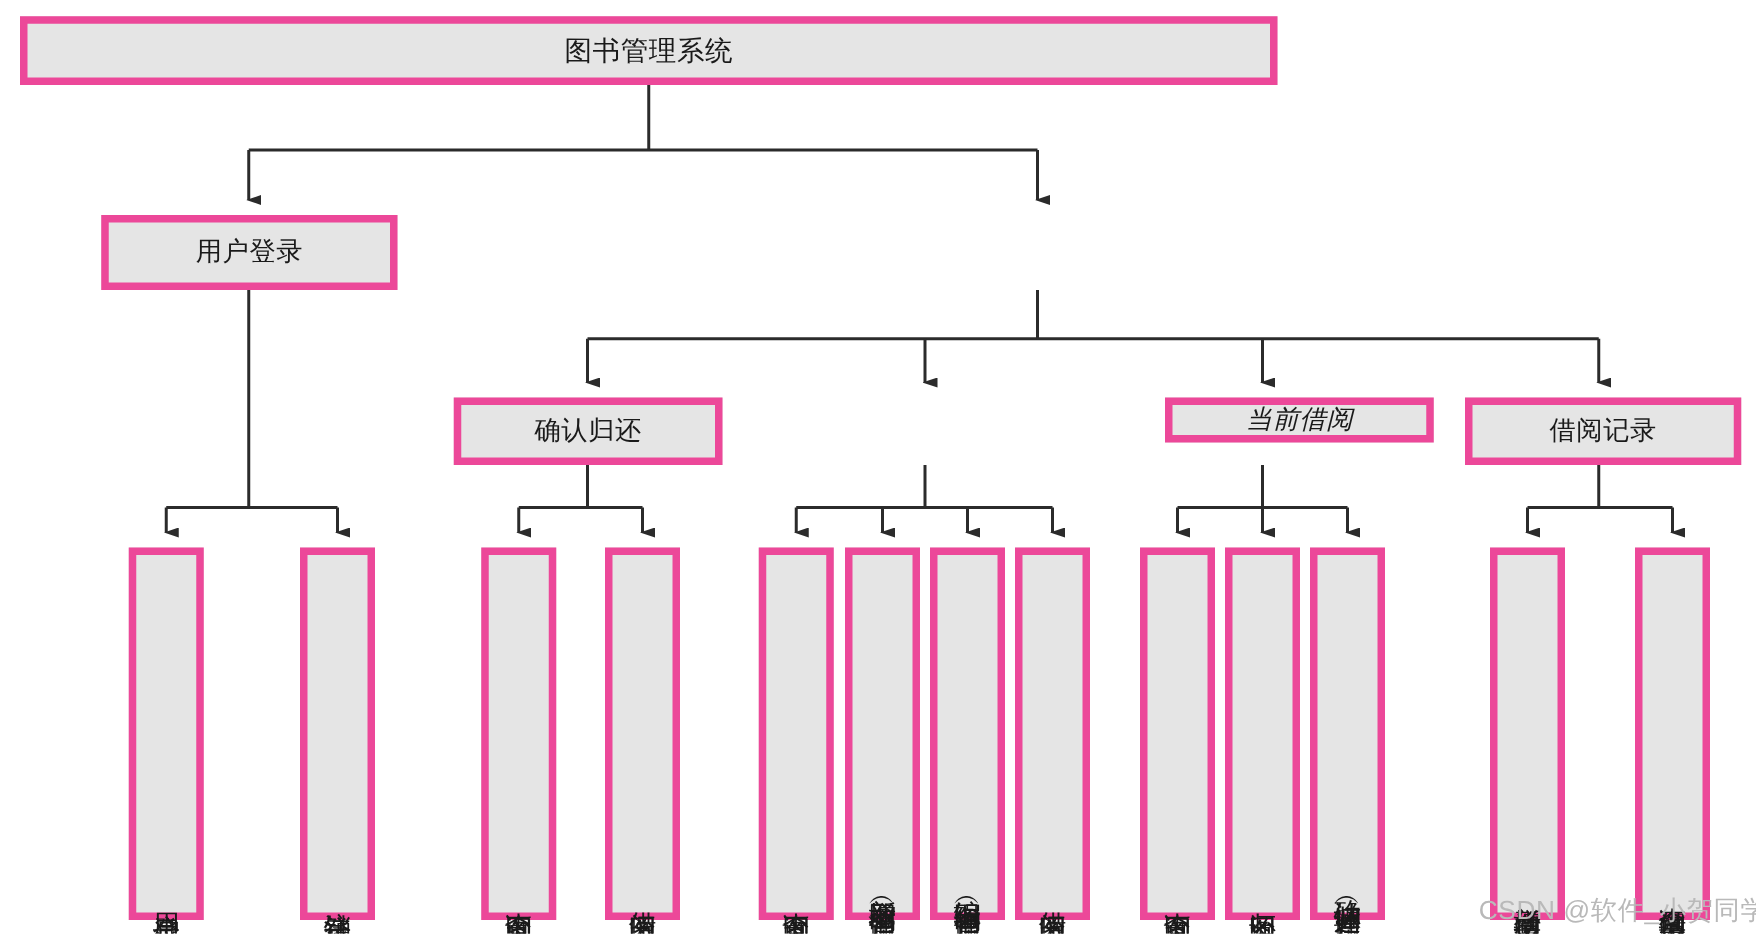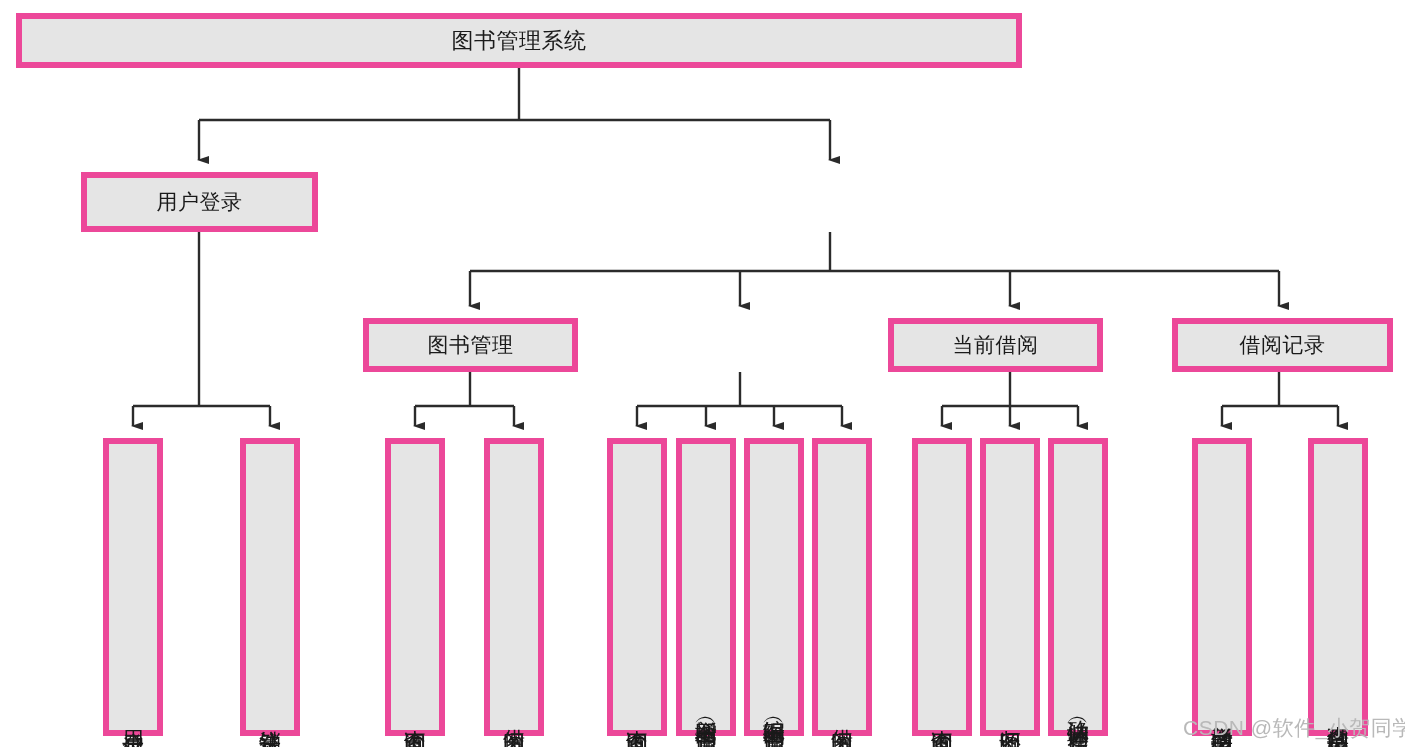--- a/index.html
+++ b/index.html
@@ -134,23 +134,23 @@
 
   <div class="node horiz root" style="left:16px; top:13px; width:1006px; height:55px;">
     <span class="node-label">图书管理系统</span>
   </div>
 
   <div class="node horiz" style="left:81px; top:172px; width:237px; height:60px;">
     <span class="node-label">用户登录</span>
   </div>
 
   <div class="node horiz" style="left:363px; top:318px; width:215px; height:54px;">
-    <span class="node-label">图书管理</span>
-  </div>
-  <div class="node horiz" style="left:888px; top:318px; width:215px; height:54px;">
+    <span class="node-label">确认归还</span>
+  </div>
+  <div class="node horiz" style="left:932px; top:318px; width:215px; height:36px;font-style:italic;">
     <span class="node-label">当前借阅</span>
   </div>
   <div class="node horiz" style="left:1172px; top:318px; width:221px; height:54px;">
     <span class="node-label">借阅记录</span>
   </div>
 
   <div class="node vert" style="left:103px; top:438px; width:60px; height:298px;">
     <span class="node-label">用户登录</span>
   </div>
   <div class="node vert" style="left:240px; top:438px; width:60px; height:298px;">

